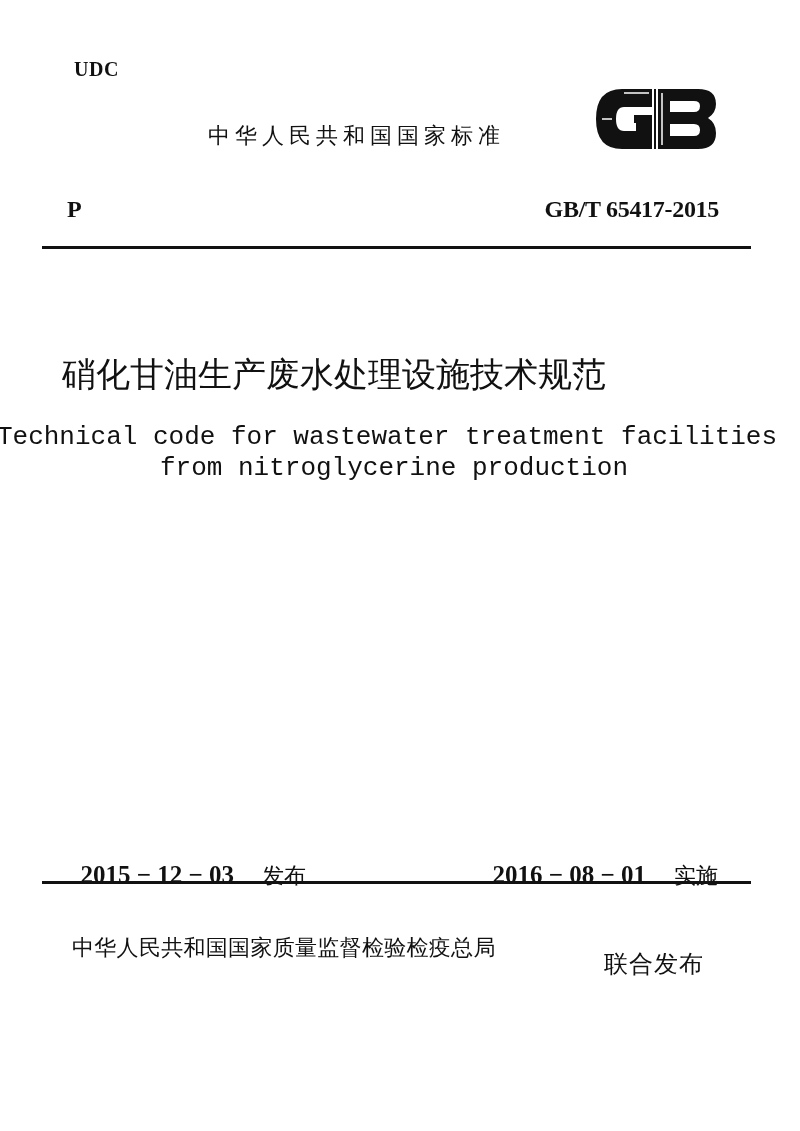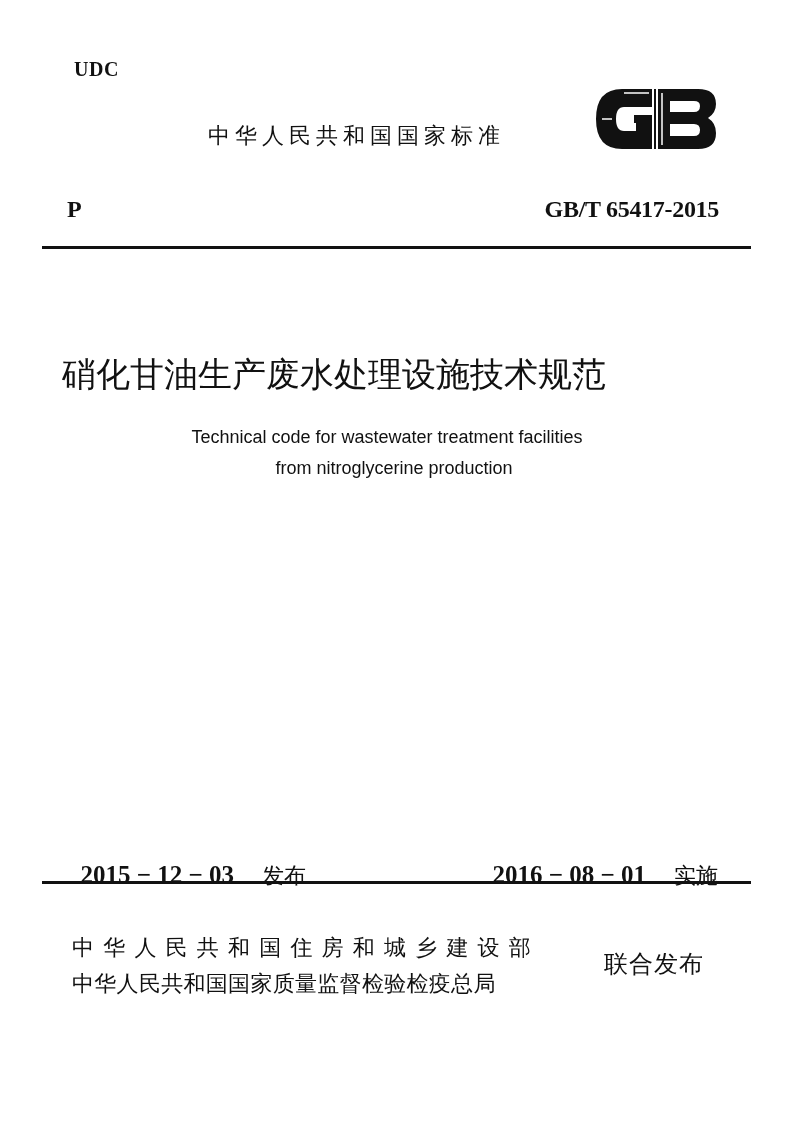--- a/index.html
+++ b/index.html
@@ -63,22 +63,22 @@
       font-size: 34px;
       letter-spacing: 0px;
       padding-left: 0px;
       box-sizing: border-box;
     }
     .title-cn span { display: inline-block; transform: translateX(-20px); }
 
     .title-en {
       left: 0; width: 800px; top: 422px;
       text-align: center;
-      font-family: Liberation Sans, sans-serif;
-      font-size: 18px;
+      font-family: Liberation Mono, monospace;
+      font-size: 26px;
       line-height: 31px;
     }
     .title-en .line1 { display: block; transform: translateX(-13px); }
     .title-en .line2 { display: block; transform: translateX(-6px); }
 
     .dates {
       top: 833px;
       font-family: "Liberation Serif", serif;
       font-weight: bold;
       font-size: 25px;
@@ -150,16 +150,15 @@
 <div class="abs dates issue-date">
   <span>2015 − 12 − 03</span><span class="cn">发布</span>
 </div>
 <div class="abs dates impl-date">
   <span>2016 − 08 − 01</span><span class="cn">实施</span>
 </div>
 
 <div class="abs rule bottom"></div>
 
 <div class="abs issuers">
-  <div class="issuer-1">中华人民共和国住房和城乡建设部</div>
   <div class="issuer-2">中华人民共和国国家质量监督检验检疫总局</div>
 </div>
 <div class="abs joint">联合发布</div>
 
 </body></html>

